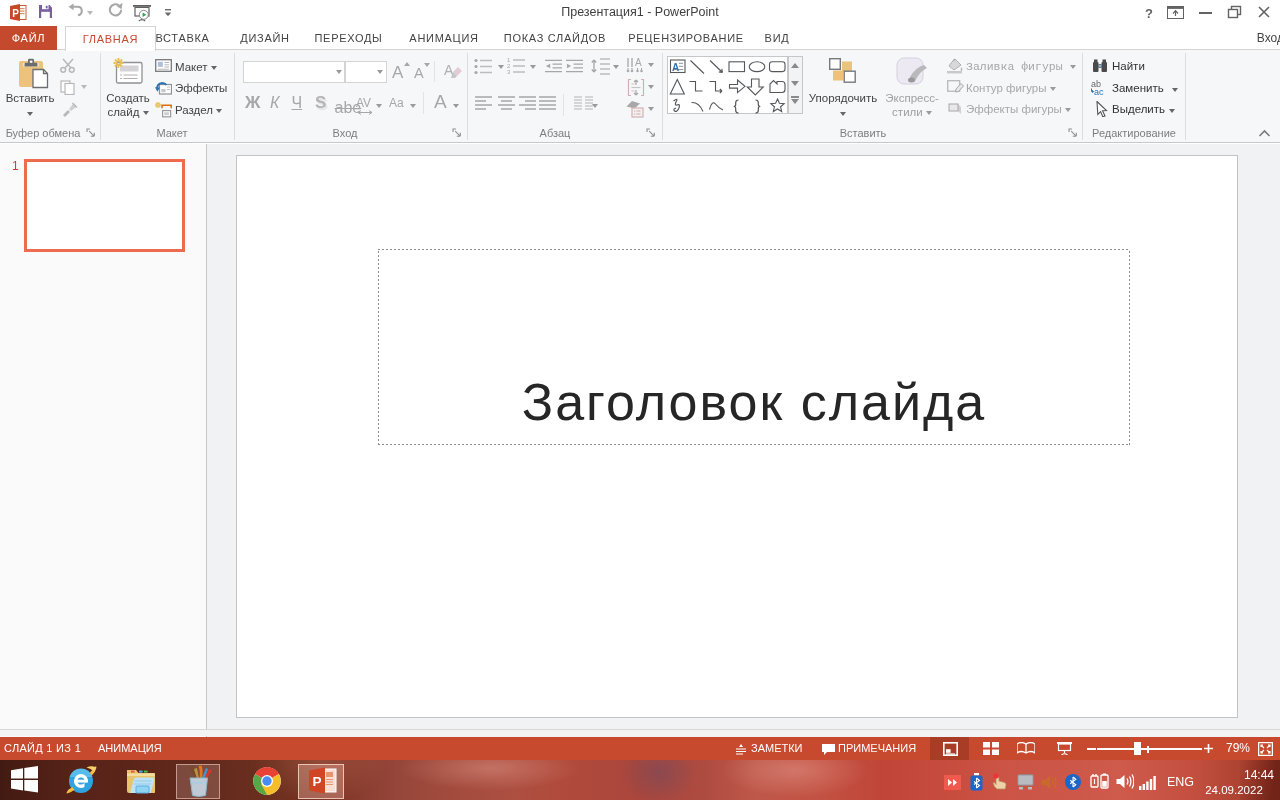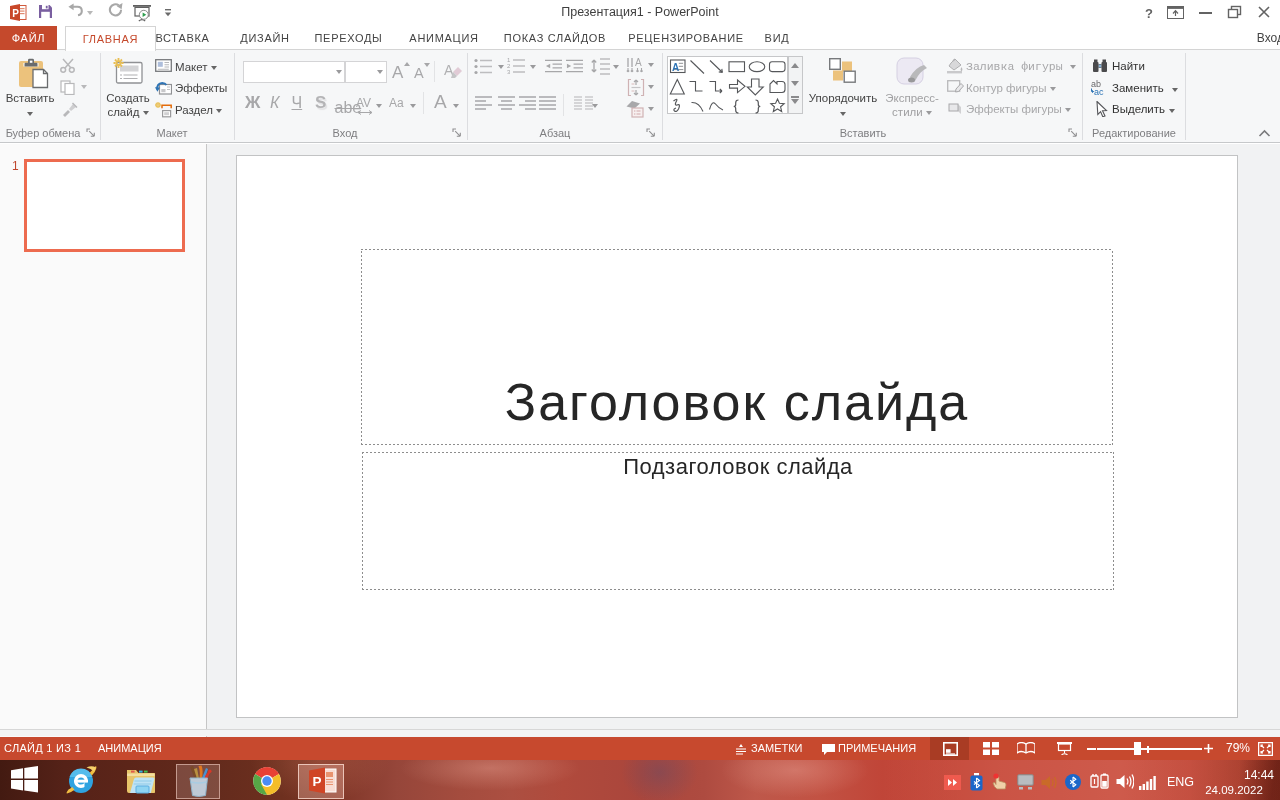--- a/index.html
+++ b/index.html
@@ -28,21 +28,21 @@
   .gray { color:#a7a7a9; }
   .dd { display:inline-block; width:0; height:0; border-left:3px solid transparent; border-right:3px solid transparent; border-top:4px solid #9a9a9c; vertical-align:middle; }
   .dd.dark { border-top-color:#666; }
 
   
   #workspace { position:absolute; left:0; top:144px; width:1280px; height:593px; background:#f1f2f3; }
   #thumbpanel { position:absolute; left:0; top:0; width:207px; height:593px; background:#fafafa; border-right:1px solid #c6c6c6; }
   #thumb1 { position:absolute; left:24px; top:15px; width:161px; height:93px; background:#fff; border:3px solid #ed6b4f; }
   #thumbnum { position:absolute; left:12px; top:15px; font-size:12px; color:#c0472e; }
   #canvas-slide { position:absolute; left:236px; top:11px; width:1002px; height:563px; background:#fff; border:1px solid #c2c3c4; }
-  #ph-title { position:absolute; left:124px; top:93px; width:752px; height:196px; }
+  #ph-title { position:absolute; left:141px; top:93px; width:752px; height:196px; }
   #ph-sub, #ph-title { background:
     repeating-linear-gradient(90deg,#8d8d8d 0 2px,transparent 2px 4px) 0 0/100% 1px no-repeat,
     repeating-linear-gradient(90deg,#8d8d8d 0 2px,transparent 2px 4px) 0 100%/100% 1px no-repeat,
     repeating-linear-gradient(0deg,#8d8d8d 0 2px,transparent 2px 4px) 0 0/1px 100% no-repeat,
     repeating-linear-gradient(0deg,#8d8d8d 0 2px,transparent 2px 4px) 100% 0/1px 100% no-repeat; }
   #ph-title .t { position:absolute; left:0; bottom:13px; width:100%; text-align:center; font-size:52px; font-weight:normal; color:#262626; letter-spacing:2px; }
   #ph-sub { position:absolute; left:125px; top:296px; width:752px; height:138px; }
   #ph-sub .t { position:absolute; left:0; top:2px; width:100%; text-align:center; font-size:22px; color:#262626; letter-spacing:0.5px; }
   #splitter { position:absolute; left:0; top:585px; width:1280px; height:7px; background:#f3f3f3; border-top:1px solid #d7d7d7; }
 
@@ -455,23 +455,20 @@
 
   <div id="workspace">
     <div id="thumbpanel">
       <div id="thumbnum">1</div>
       <div id="thumb1"></div>
     </div>
     <div id="canvas-slide">
       <div id="ph-title">
           <div class="t">Заголовок слайда</div>
         </div>
-      <div id="ph-sub">
-          <div class="t">Подзаголовок слайда</div>
-        </div>
     </div>
     <div id="splitter"></div>
   </div>
 
   <div id="statusbar">
     <div class="itm" style="left:4px;letter-spacing:0.3px;">СЛАЙД 1 ИЗ 1</div>
     <div class="itm" style="left:98px;">АНИМАЦИЯ</div>
     <svg class="abs" style="left:735px;top:7px" width="12" height="11" viewBox="0 0 12 11">
       <path d="M6 0 L8 3 H4 Z" fill="#fff"></path>
       <path d="M1 5 H11 M1 7.5 H11 M1 10 H8" stroke="#fff" stroke-width="1.2"></path>

